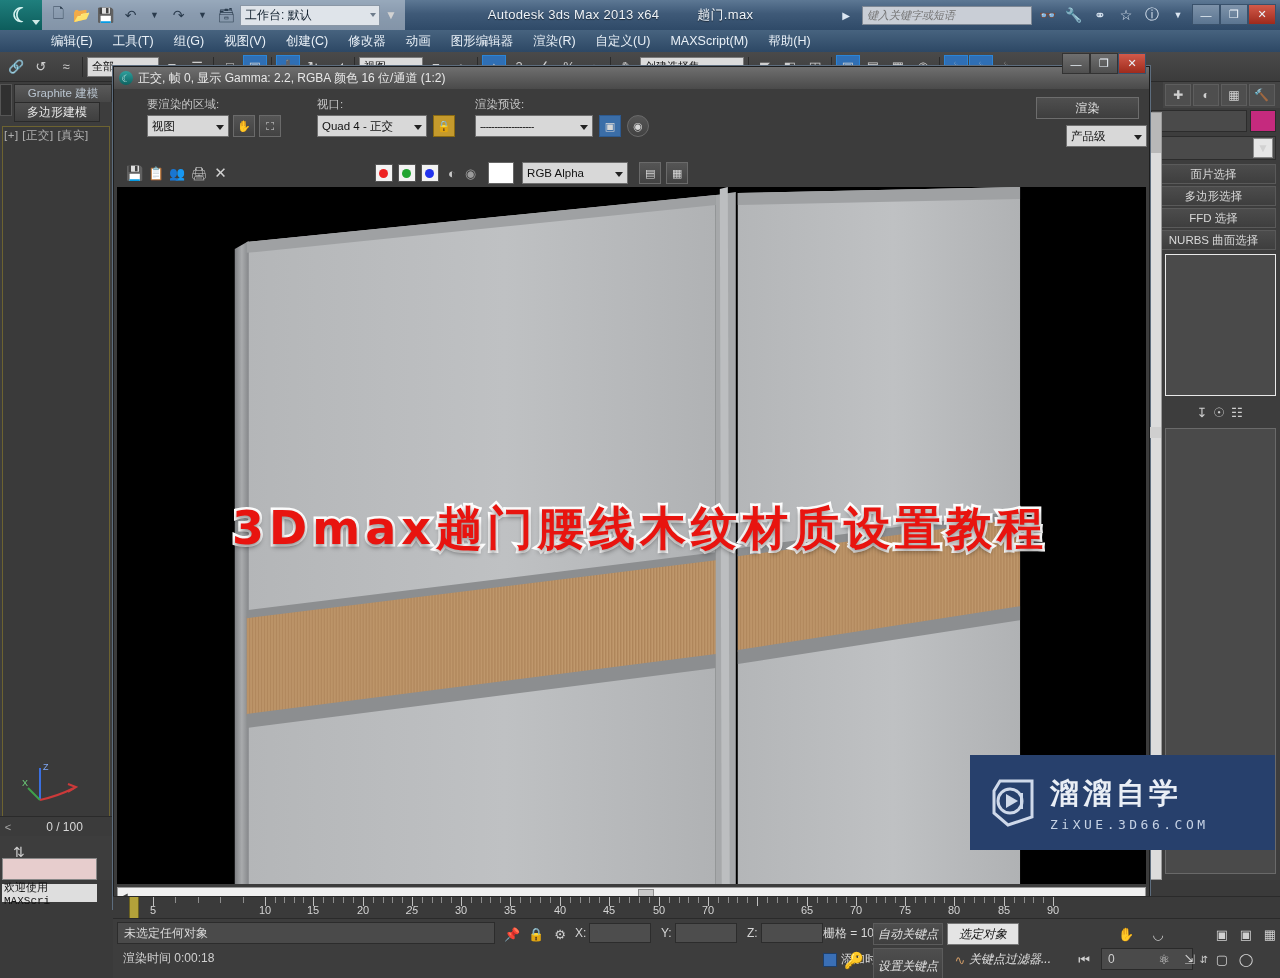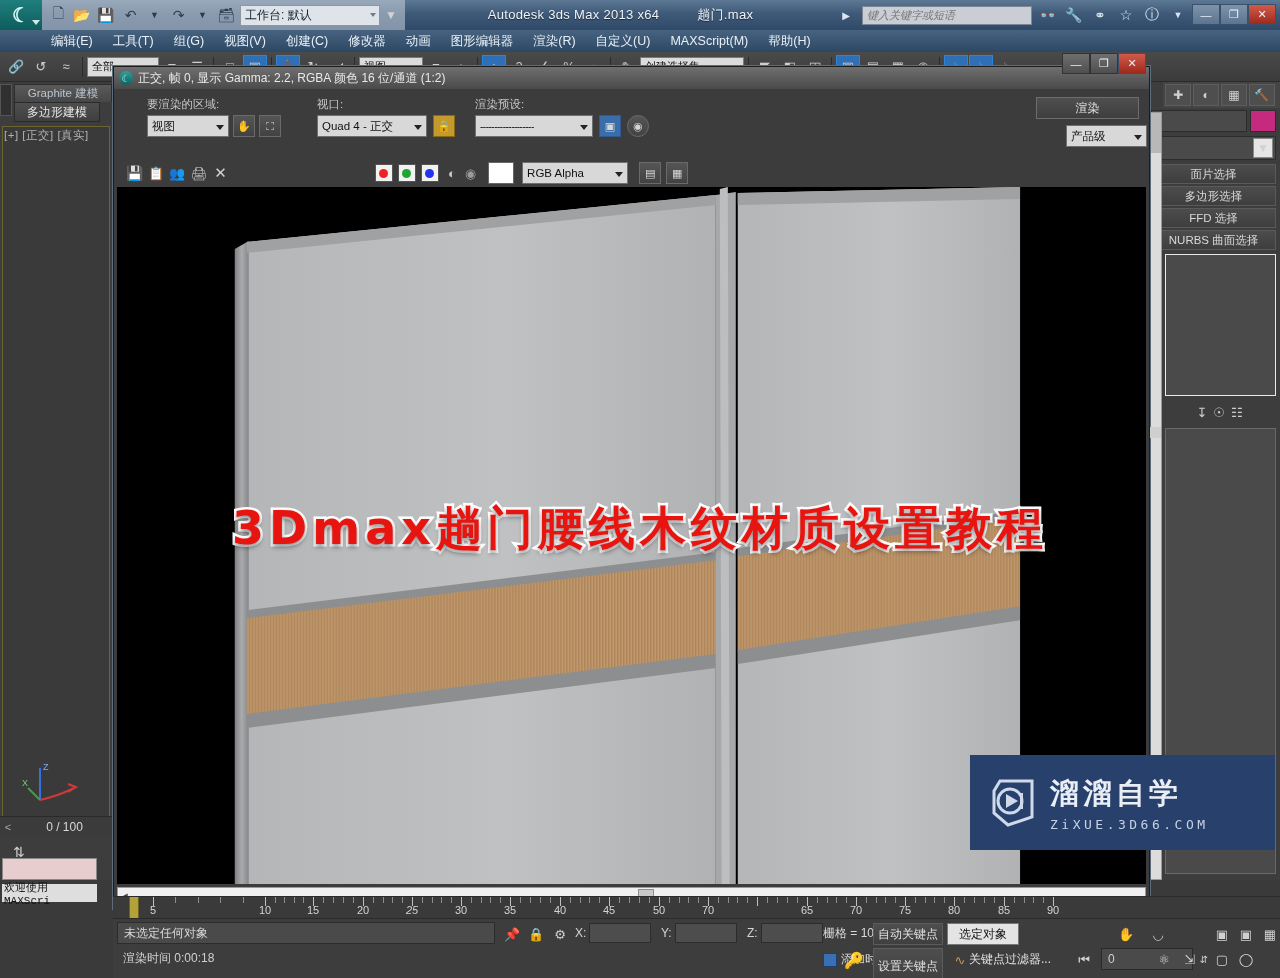--- a/index.html
+++ b/index.html
@@ -197,21 +197,21 @@
     display:flex; align-items:center; padding-left:6px;}
   .renderinfo { position:absolute; left:4px; top:28px; width:378px; height:22px;
     background:#3d3d3d; color:#d0d0d0; font-size:12px; display:flex; align-items:center; padding-left:6px;}
   .coordbox { position:absolute; height:20px; background:#4d4d4d; border:1px solid #2c2c2c;}
   .coordlbl { position:absolute; color:#d4d4d4; font-size:12px;}
   .gridlbl { position:absolute; left:710px; top:6px; color:#d9d9d9; font-size:12px;}
   .timetag { position:absolute; left:710px; top:32px; color:#d9d9d9; font-size:12px;
     display:flex; align-items:center; gap:4px;}
   .keybtn { position:absolute; background:linear-gradient(180deg,#4e4e4e,#3f3f3f);
     border:1px solid #5c5c5c; color:#e0e0e0; font-size:12px;
-    display:flex; align-items:center; justify-content:center; }
+    display:flex; align-items:center; justify-content:center;font-style:italic; }
   .spinfield { position:absolute; background:#4a4a4a; border:1px solid #2a2a2a; color:#cfcfcf;
     font-size:12px; display:flex; align-items:center; padding-left:6px;}
   .navicon { width:22px;height:22px; display:flex;align-items:center;justify-content:center;
     color:#d0d0d0; font-size:13px;}
 </style>
 </head>
 <body>
 
 <div id="app">
 

